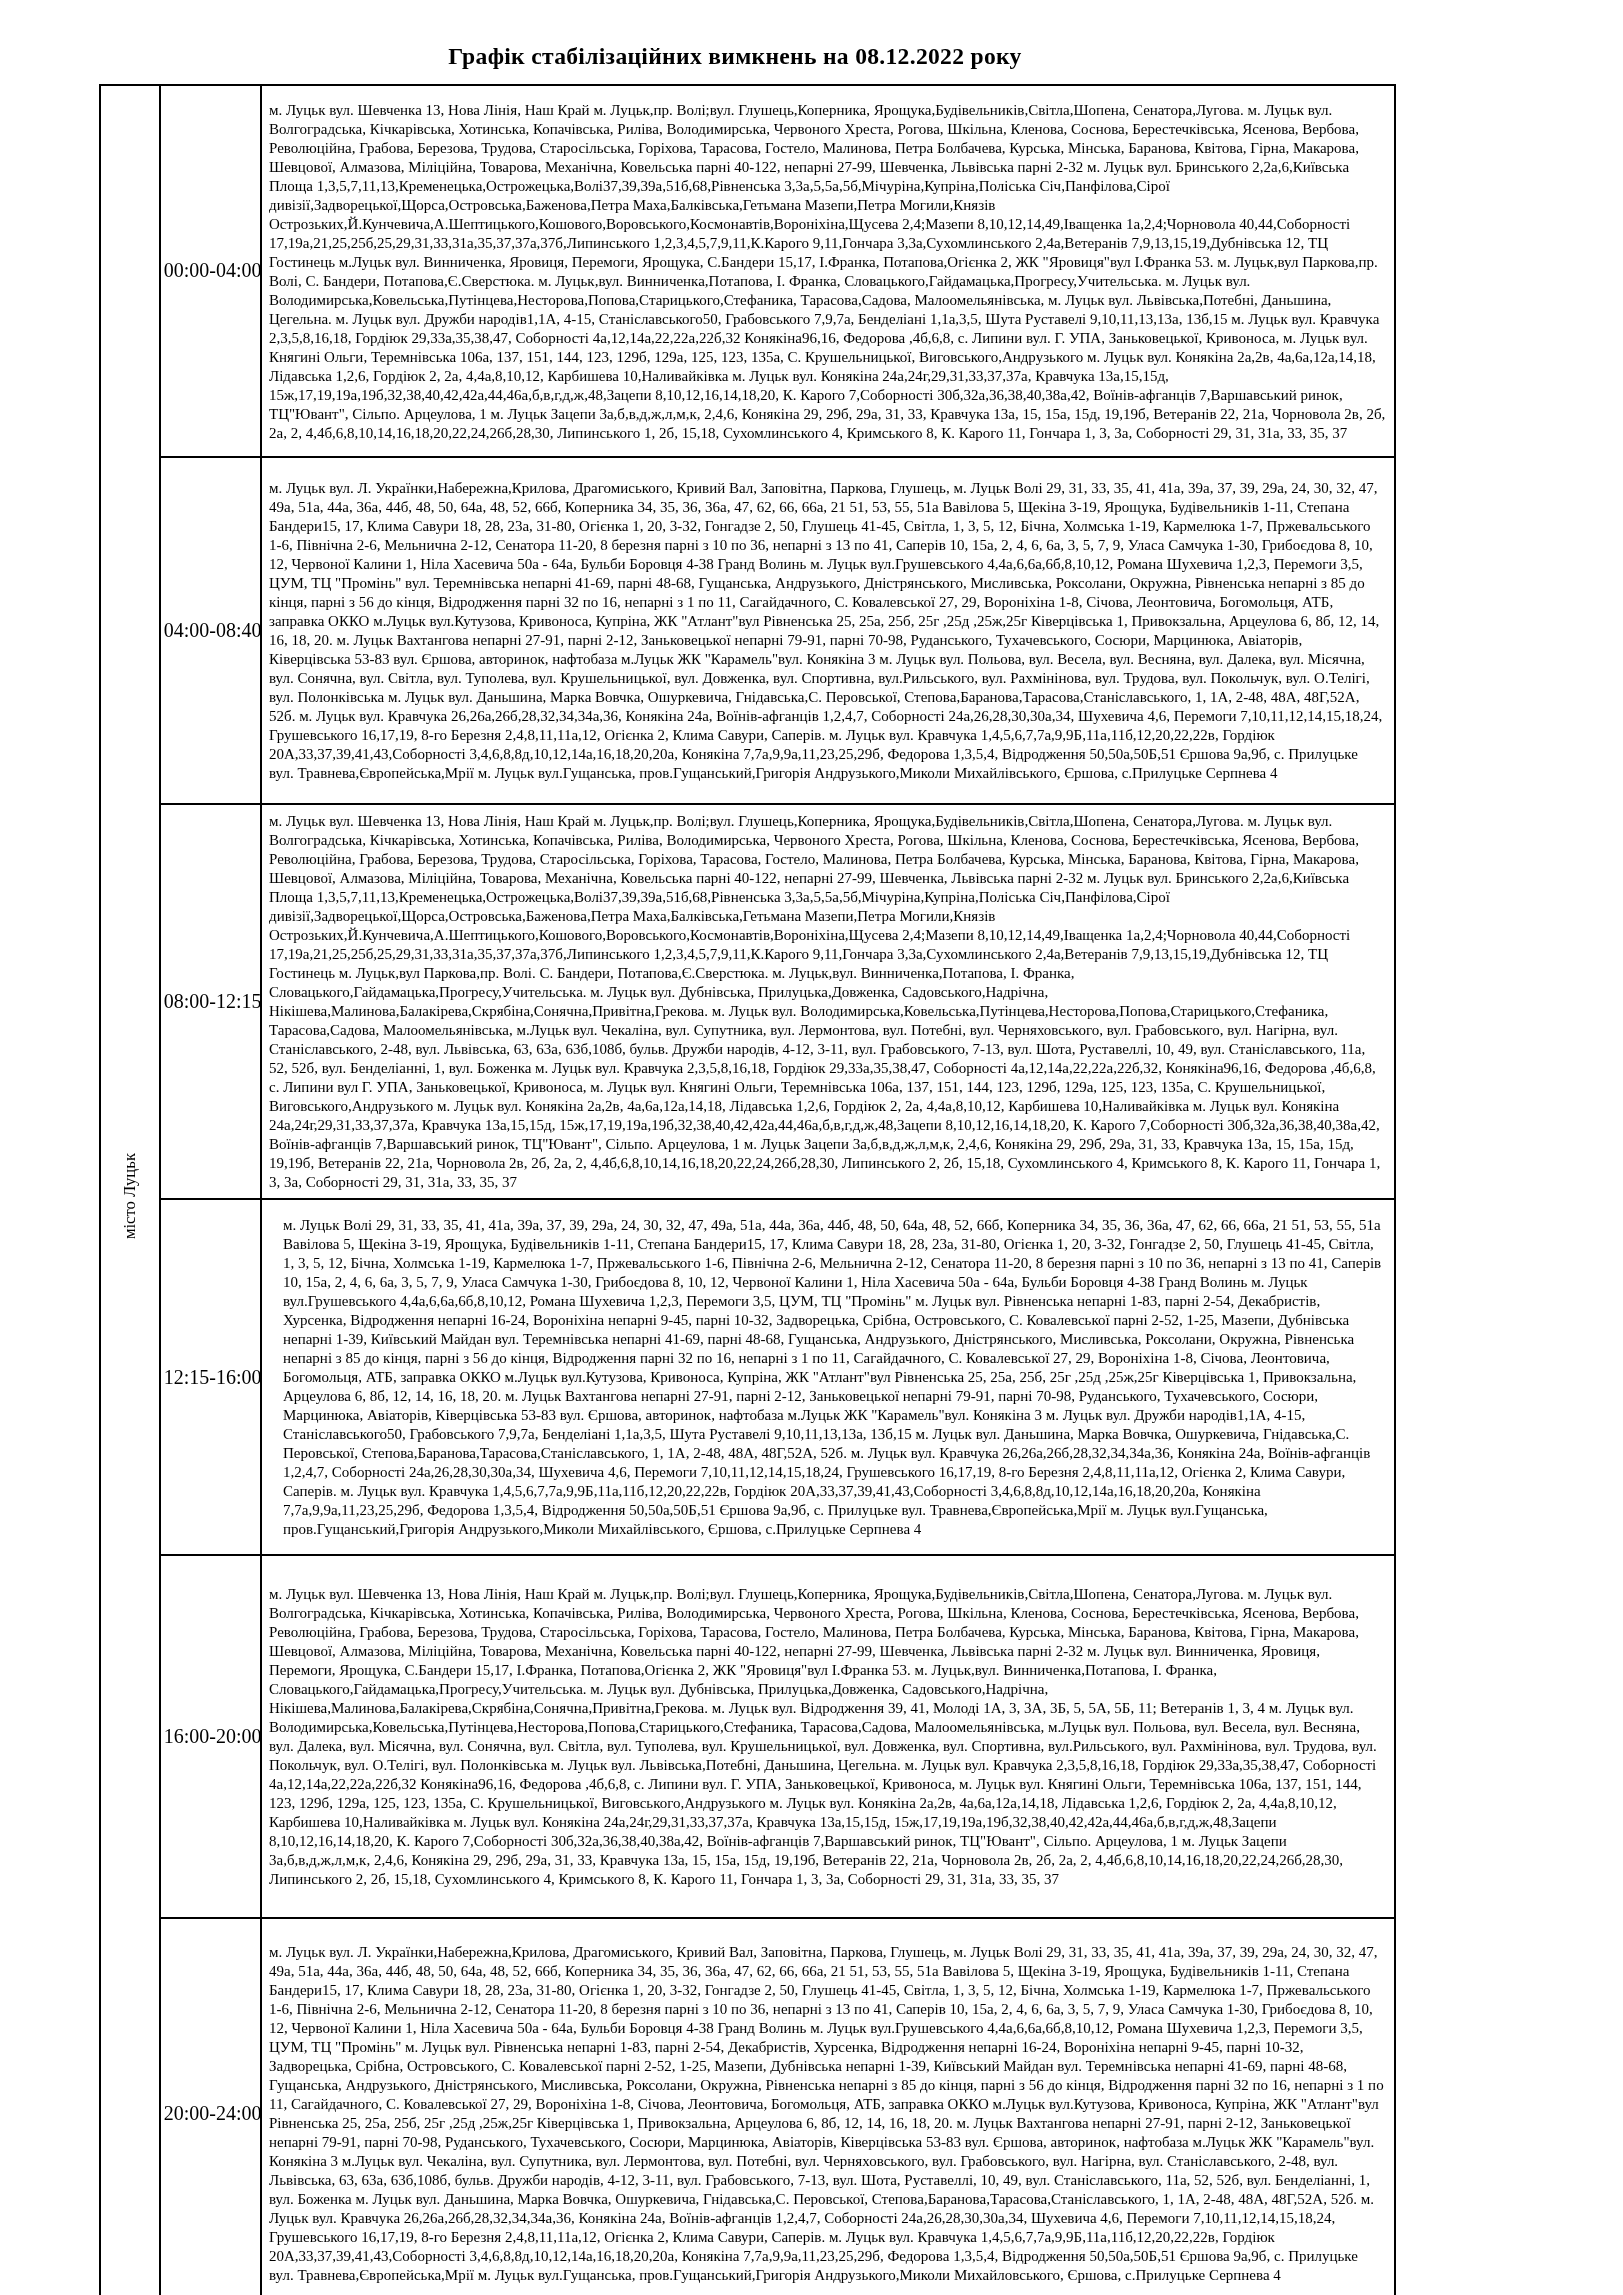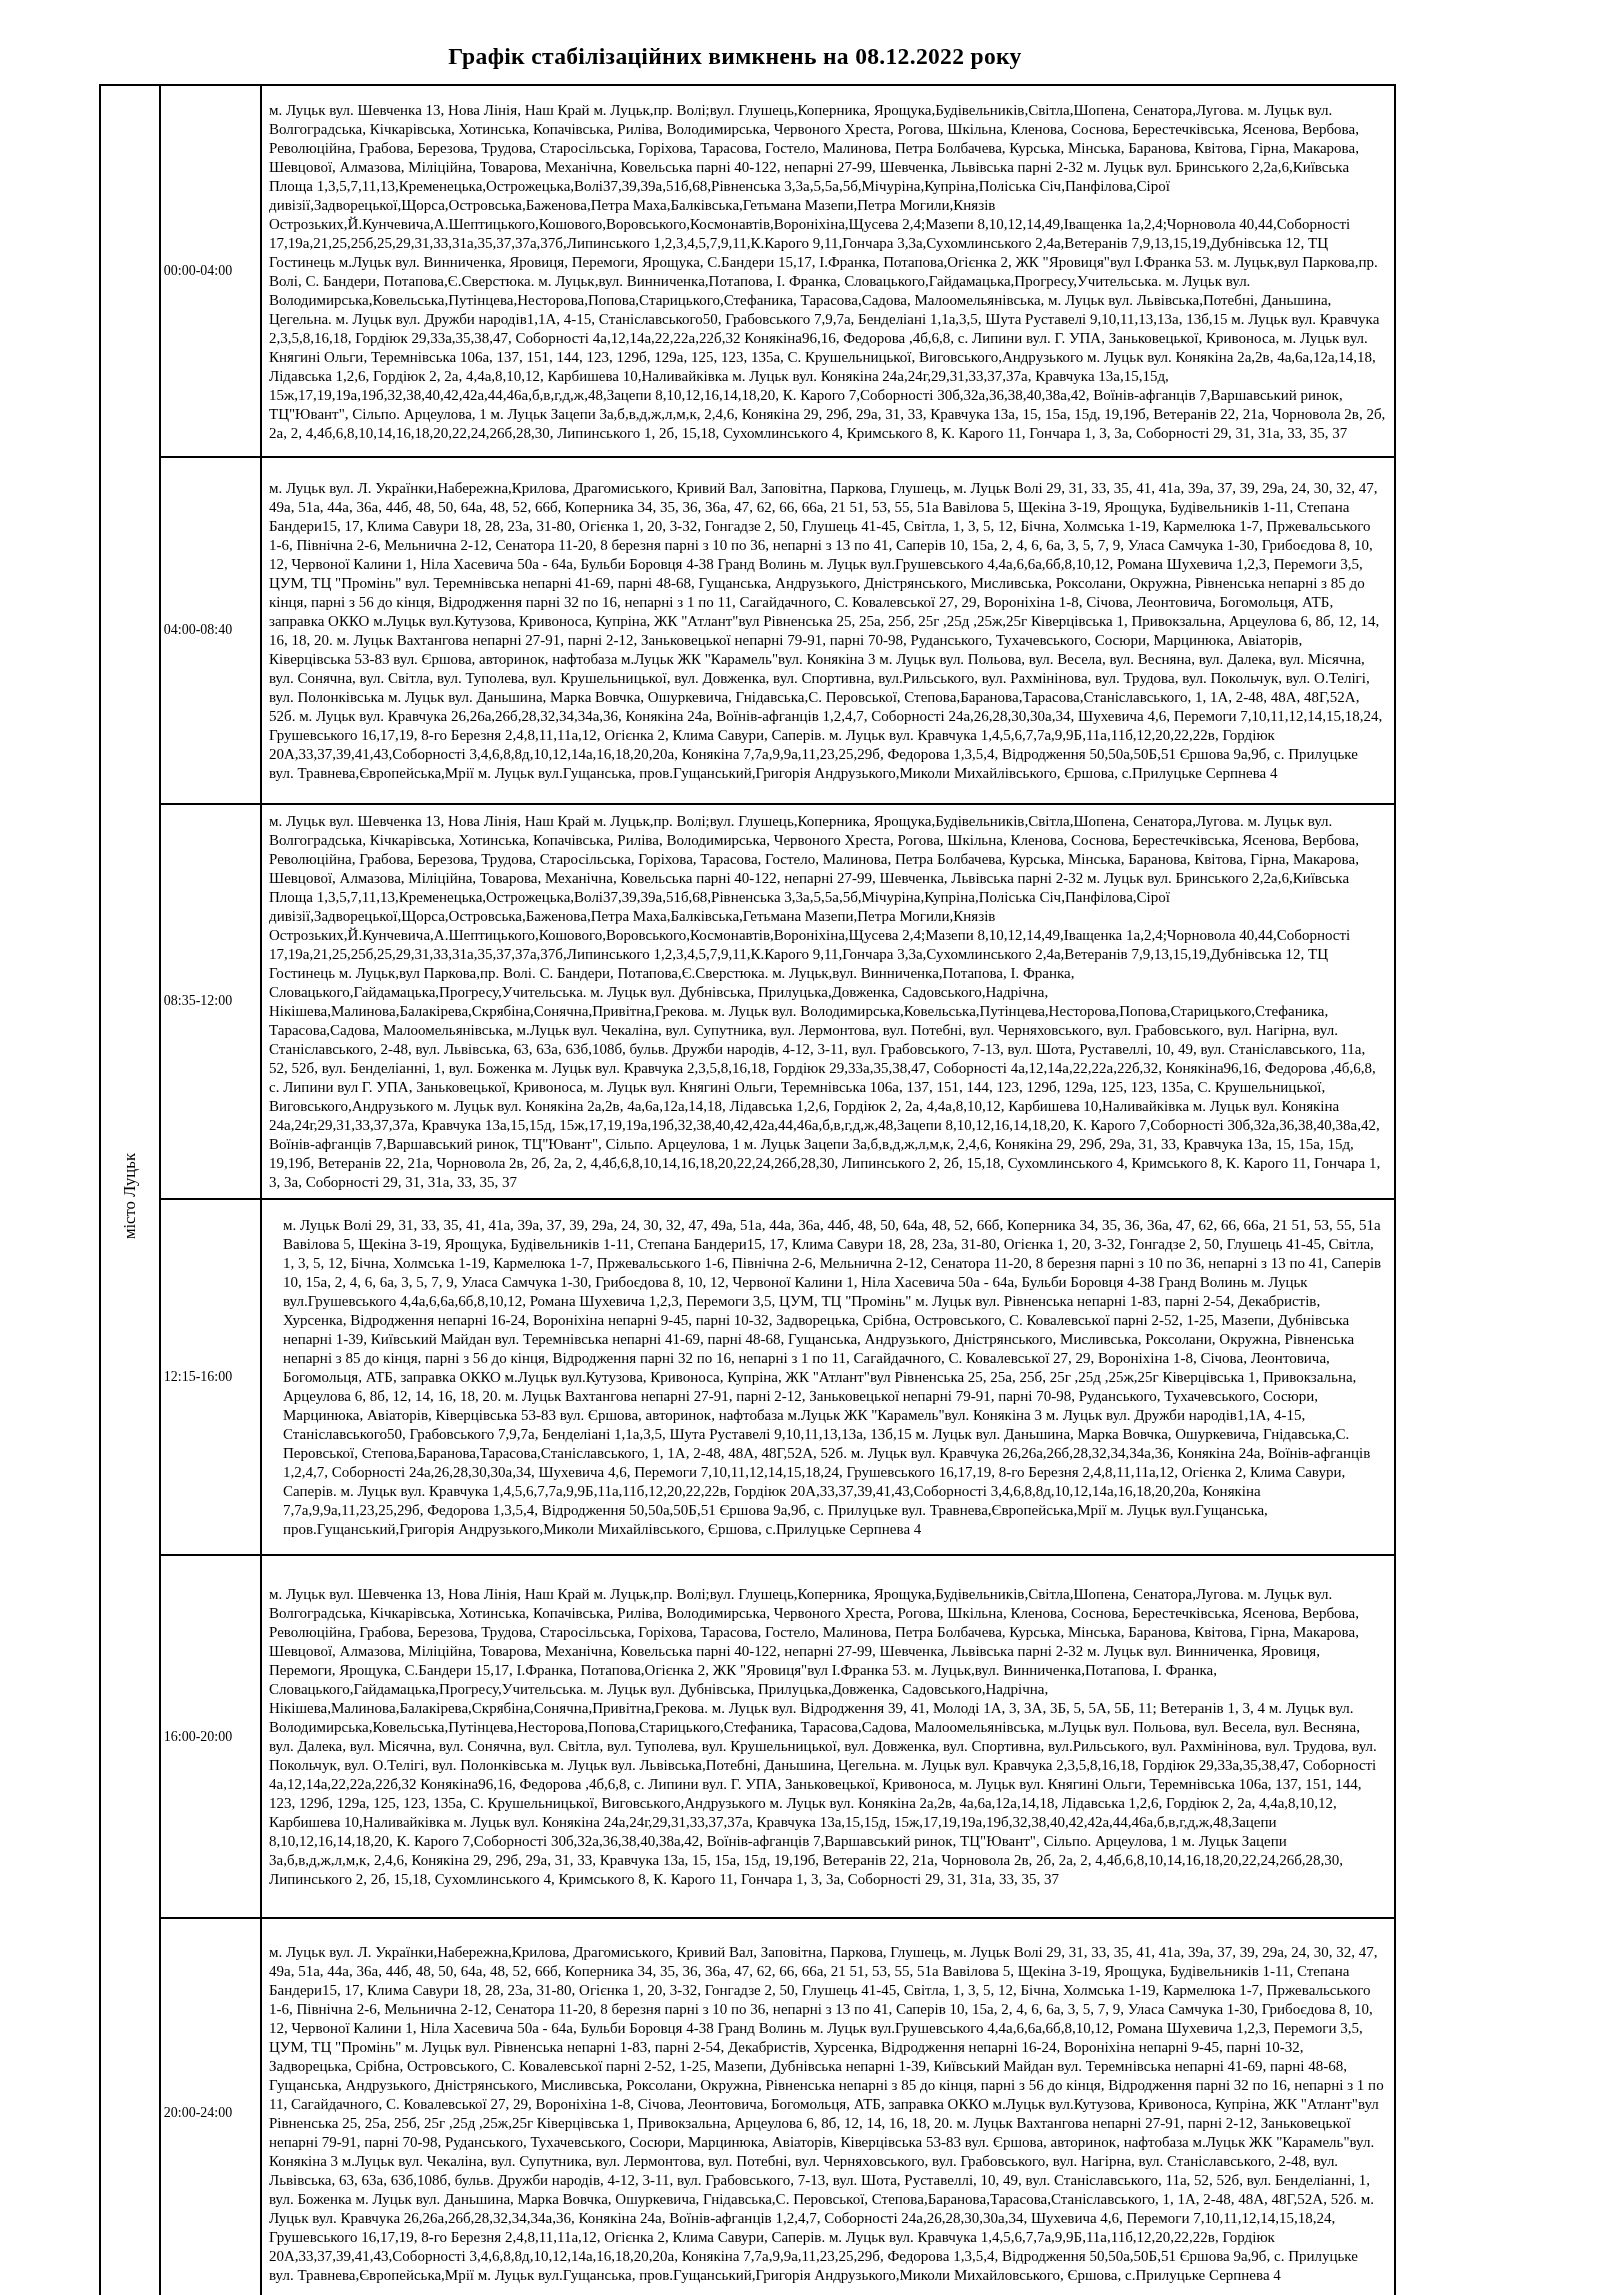--- a/index.html
+++ b/index.html
@@ -49,21 +49,21 @@
   }
   .vertical-label {
     display: inline-block;
     writing-mode: vertical-rl;
     transform: rotate(180deg);
     white-space: nowrap;
     font-size: 16.7px;
     line-height: 1;
   }
   td.time-cell {
-    font-size: 14px;
+    font-size: 20px;
     white-space: nowrap;
     padding: 0 2.8px;
   }
   td.streets-cell {
     font-size: 15px;
     line-height: 19px;
     text-align: left;
     padding: 7px 8.3px 5.6px 7px;
     word-wrap: break-word;
   }
@@ -93,21 +93,21 @@
           <span class="vertical-label">місто Луцьк</span>
         </td>
         <td class="time-cell">00:00-04:00</td>
         <td class="streets-cell">м. Луцьк вул. Шевченка 13, Нова Лінія, Наш Край м. Луцьк,пр. Волі;вул. Глушець,Коперника, Ярощука,Будівельників,Світла,Шопена, Сенатора,Лугова. м. Луцьк вул. Волгоградська, Кічкарівська, Хотинська, Копачівська, Риліва, Володимирська, Червоного Хреста, Рогова, Шкільна, Кленова, Соснова, Берестечківська, Ясенова, Вербова, Революційна, Грабова, Березова, Трудова, Старосільська, Горіхова, Тарасова, Гостело, Малинова, Петра Болбачева, Курська, Мінська, Баранова, Квітова, Гірна, Макарова, Шевцової, Алмазова, Міліційна, Товарова, Механічна, Ковельська парні 40-122, непарні 27-99, Шевченка, Львівська парні 2-32 м. Луцьк вул. Бринського 2,2а,6,Київська Площа 1,3,5,7,11,13,Кременецька,Острожецька,Волі37,39,39а,51б,68,Рівненська 3,3а,5,5а,5б,Мічуріна,Купріна,Поліська Січ,Панфілова,Сірої дивізії,Задворецької,Щорса,Островська,Баженова,Петра Маха,Балківська,Гетьмана Мазепи,Петра Могили,Князів Острозьких,Й.Кунчевича,А.Шептицького,Кошового,Воровського,Космонавтів,Вороніхіна,Щусева 2,4;Мазепи 8,10,12,14,49,Іващенка 1а,2,4;Чорновола 40,44,Соборності 17,19а,21,25,25б,25,29,31,33,31а,35,37,37а,37б,Липинського 1,2,3,4,5,7,9,11,К.Карого 9,11,Гончара 3,3а,Сухомлинського 2,4а,Ветеранів 7,9,13,15,19,Дубнівська 12, ТЦ Гостинець м.Луцьк вул. Винниченка, Яровиця, Перемоги, Ярощука, С.Бандери 15,17, І.Франка, Потапова,Огієнка 2, ЖК "Яровиця"вул І.Франка 53. м. Луцьк,вул Паркова,пр. Волі, С. Бандери, Потапова,Є.Сверстюка. м. Луцьк,вул. Винниченка,Потапова, І. Франка, Словацького,Гайдамацька,Прогресу,Учительська. м. Луцьк вул. Володимирська,Ковельська,Путінцева,Несторова,Попова,Старицького,Стефаника, Тарасова,Садова, Малоомельянівська,  м. Луцьк вул. Львівська,Потебні, Даньшина, Цегельна. м. Луцьк вул. Дружби народів1,1А, 4-15, Станіславського50, Грабовського 7,9,7а, Бенделіані 1,1а,3,5, Шута Руставелі 9,10,11,13,13а, 13б,15 м. Луцьк вул. Кравчука 2,3,5,8,16,18, Гордіюк 29,33а,35,38,47, Соборності 4а,12,14а,22,22а,22б,32  Конякіна96,16, Федорова ,4б,6,8,  с. Липини вул. Г. УПА, Заньковецької,  Кривоноса, м. Луцьк вул. Княгині Ольги, Теремнівська 106а, 137, 151, 144, 123, 129б, 129а, 125, 123, 135а, С. Крушельницької, Виговського,Андрузького м. Луцьк вул. Конякіна 2а,2в, 4а,6а,12а,14,18, Лідавська 1,2,6, Гордіюк 2, 2а, 4,4а,8,10,12, Карбишева 10,Наливайківка м. Луцьк вул. Конякіна 24а,24г,29,31,33,37,37а, Кравчука 13а,15,15д, 15ж,17,19,19а,19б,32,38,40,42,42а,44,46а,б,в,г,д,ж,48,Зацепи 8,10,12,16,14,18,20, К. Карого 7,Соборності 30б,32а,36,38,40,38а,42, Воїнів-афганців 7,Варшавський ринок, ТЦ"Ювант", Сільпо.  Арцеулова, 1 м. Луцьк Зацепи 3а,б,в,д,ж,л,м,к, 2,4,6, Конякіна 29, 29б, 29а, 31, 33, Кравчука 13а, 15, 15а, 15д, 19,19б, Ветеранів 22, 21а, Чорновола 2в, 2б, 2а, 2, 4,4б,6,8,10,14,16,18,20,22,24,26б,28,30, Липинського 1, 2б, 15,18, Сухомлинського 4, Кримського 8, К. Карого 11, Гончара 1, 3, 3а, Соборності 29, 31, 31а, 33, 35, 37</td>
       </tr>
       <tr class="r1">
         <td class="time-cell">04:00-08:40</td>
         <td class="streets-cell">м. Луцьк вул. Л. Українки,Набережна,Крилова, Драгомиського, Кривий Вал, Заповітна, Паркова, Глушець, м. Луцьк Волі 29, 31, 33, 35, 41, 41а, 39а, 37, 39, 29а, 24, 30, 32, 47, 49а, 51а, 44а, 36а, 44б, 48, 50, 64а, 48, 52, 66б, Коперника 34, 35, 36, 36а, 47, 62, 66, 66а, 21 51, 53, 55, 51а Вавілова 5, Щекіна 3-19, Ярощука, Будівельників 1-11, Степана Бандери15, 17, Клима Савури 18, 28, 23а, 31-80, Огієнка 1, 20, 3-32, Гонгадзе 2, 50,  Глушець 41-45, Світла, 1, 3, 5, 12, Бічна, Холмська 1-19, Кармелюка 1-7, Пржевальського 1-6, Північна 2-6, Мельнична 2-12, Сенатора 11-20,  8 березня парні з 10 по 36, непарні з 13 по 41, Саперів 10, 15а, 2, 4, 6, 6а, 3, 5, 7, 9, Уласа Самчука 1-30, Грибоєдова 8, 10, 12, Червоної Калини 1, Ніла Хасевича 50а - 64а, Бульби Боровця 4-38 Гранд Волинь м. Луцьк вул.Грушевського 4,4а,6,6а,6б,8,10,12, Романа Шухевича 1,2,3, Перемоги 3,5, ЦУМ, ТЦ "Промінь" вул. Теремнівська непарні 41-69, парні 48-68, Гущанська, Андрузького, Дністрянського, Мисливська, Роксолани, Окружна, Рівненська непарні з 85 до кінця, парні з 56 до кінця, Відродження парні 32 по 16, непарні з 1 по 11, Сагайдачного, С. Ковалевської 27, 29, Вороніхіна 1-8, Січова, Леонтовича, Богомольця, АТБ, заправка ОККО м.Луцьк вул.Кутузова, Кривоноса, Купріна, ЖК "Атлант"вул Рівненська 25, 25а, 25б, 25г ,25д ,25ж,25г Ківерцівська 1, Привокзальна, Арцеулова 6, 8б, 12, 14, 16, 18, 20. м. Луцьк Вахтангова непарні 27-91, парні 2-12, Заньковецької непарні 79-91, парні 70-98, Руданського, Тухачевського, Сосюри, Марцинюка, Авіаторів, Ківерцівська 53-83 вул. Єршова, авторинок, нафтобаза м.Луцьк ЖК "Карамель"вул. Конякіна 3 м. Луцьк вул. Польова, вул. Весела, вул. Весняна, вул. Далека, вул. Місячна, вул. Сонячна, вул. Світла, вул. Туполева, вул. Крушельницької, вул. Довженка, вул. Спортивна, вул.Рильського, вул. Рахмінінова, вул. Трудова, вул. Покольчук, вул. О.Телігі, вул. Полонківська м. Луцьк вул. Даньшина, Марка Вовчка, Ошуркевича, Гнідавська,С. Перовської, Степова,Баранова,Тарасова,Станіславського, 1, 1А, 2-48, 48А, 48Г,52А, 52б. м. Луцьк вул. Кравчука 26,26а,26б,28,32,34,34а,36, Конякіна 24а, Воїнів-афганців 1,2,4,7, Соборності 24а,26,28,30,30а,34, Шухевича 4,6, Перемоги 7,10,11,12,14,15,18,24, Грушевського 16,17,19, 8-го Березня 2,4,8,11,11а,12, Огієнка 2, Клима Савури, Саперів. м. Луцьк вул. Кравчука 1,4,5,6,7,7а,9,9Б,11а,11б,12,20,22,22в, Гордіюк 20А,33,37,39,41,43,Соборності 3,4,6,8,8д,10,12,14а,16,18,20,20а,  Конякіна 7,7а,9,9а,11,23,25,29б, Федорова 1,3,5,4, Відродження 50,50а,50Б,51 Єршова 9а,9б, с. Прилуцьке вул. Травнева,Європейська,Мрії м. Луцьк вул.Гущанська, пров.Гущанський,Григорія Андрузького,Миколи Михайлівського, Єршова, с.Прилуцьке Серпнева 4</td>
       </tr>
       <tr class="r2">
-        <td class="time-cell">08:35-12:00</td>
+        <td class="time-cell">08:00-12:15</td>
         <td class="streets-cell">м. Луцьк вул. Шевченка 13, Нова Лінія, Наш Край м. Луцьк,пр. Волі;вул. Глушець,Коперника, Ярощука,Будівельників,Світла,Шопена, Сенатора,Лугова. м. Луцьк вул. Волгоградська, Кічкарівська, Хотинська, Копачівська, Риліва, Володимирська, Червоного Хреста, Рогова, Шкільна, Кленова, Соснова, Берестечківська, Ясенова, Вербова, Революційна, Грабова, Березова, Трудова, Старосільська, Горіхова, Тарасова, Гостело, Малинова, Петра Болбачева, Курська, Мінська, Баранова, Квітова, Гірна, Макарова, Шевцової, Алмазова, Міліційна, Товарова, Механічна, Ковельська парні 40-122, непарні 27-99, Шевченка, Львівська парні 2-32 м. Луцьк вул. Бринського 2,2а,6,Київська Площа 1,3,5,7,11,13,Кременецька,Острожецька,Волі37,39,39а,51б,68,Рівненська 3,3а,5,5а,5б,Мічуріна,Купріна,Поліська Січ,Панфілова,Сірої дивізії,Задворецької,Щорса,Островська,Баженова,Петра Маха,Балківська,Гетьмана Мазепи,Петра Могили,Князів Острозьких,Й.Кунчевича,А.Шептицького,Кошового,Воровського,Космонавтів,Вороніхіна,Щусева 2,4;Мазепи 8,10,12,14,49,Іващенка 1а,2,4;Чорновола 40,44,Соборності 17,19а,21,25,25б,25,29,31,33,31а,35,37,37а,37б,Липинського 1,2,3,4,5,7,9,11,К.Карого 9,11,Гончара 3,3а,Сухомлинського 2,4а,Ветеранів 7,9,13,15,19,Дубнівська 12, ТЦ Гостинець м. Луцьк,вул Паркова,пр. Волі. С. Бандери, Потапова,Є.Сверстюка. м. Луцьк,вул. Винниченка,Потапова, І. Франка, Словацького,Гайдамацька,Прогресу,Учительська. м. Луцьк вул. Дубнівська, Прилуцька,Довженка, Садовського,Надрічна, Нікішева,Малинова,Балакірева,Скрябіна,Сонячна,Привітна,Грекова. м. Луцьк вул. Володимирська,Ковельська,Путінцева,Несторова,Попова,Старицького,Стефаника, Тарасова,Садова, Малоомельянівська,  м.Луцьк вул. Чекаліна, вул. Супутника, вул. Лермонтова, вул. Потебні, вул. Черняховського, вул. Грабовського, вул. Нагірна, вул. Станіславського, 2-48, вул. Львівська, 63, 63а, 63б,108б, бульв. Дружби народів, 4-12, 3-11, вул. Грабовського, 7-13, вул. Шота, Руставеллі, 10, 49, вул. Станіславського, 11а, 52, 52б, вул. Бенделіанні, 1, вул. Боженка м. Луцьк вул. Кравчука 2,3,5,8,16,18, Гордіюк 29,33а,35,38,47, Соборності 4а,12,14а,22,22а,22б,32, Конякіна96,16, Федорова ,4б,6,8,  с. Липини вул Г. УПА, Заньковецької,  Кривоноса, м. Луцьк вул. Княгині Ольги, Теремнівська 106а, 137, 151, 144, 123, 129б, 129а, 125, 123, 135а, С. Крушельницької, Виговського,Андрузького м. Луцьк вул. Конякіна 2а,2в, 4а,6а,12а,14,18, Лідавська 1,2,6, Гордіюк 2, 2а, 4,4а,8,10,12, Карбишева 10,Наливайківка м. Луцьк вул. Конякіна 24а,24г,29,31,33,37,37а, Кравчука 13а,15,15д, 15ж,17,19,19а,19б,32,38,40,42,42а,44,46а,б,в,г,д,ж,48,Зацепи 8,10,12,16,14,18,20, К. Карого 7,Соборності 30б,32а,36,38,40,38а,42, Воїнів-афганців 7,Варшавський ринок, ТЦ"Ювант", Сільпо.  Арцеулова, 1 м. Луцьк Зацепи 3а,б,в,д,ж,л,м,к, 2,4,6, Конякіна 29, 29б, 29а, 31, 33, Кравчука 13а, 15, 15а, 15д, 19,19б, Ветеранів 22, 21а, Чорновола 2в, 2б, 2а, 2, 4,4б,6,8,10,14,16,18,20,22,24,26б,28,30, Липинського 2, 2б, 15,18, Сухомлинського 4, Кримського 8, К. Карого 11, Гончара 1, 3, 3а, Соборності 29, 31, 31а, 33, 35, 37</td>
       </tr>
       <tr class="r3">
         <td class="time-cell">12:15-16:00</td>
         <td class="streets-cell">м. Луцьк Волі 29, 31, 33, 35, 41, 41а, 39а, 37, 39, 29а, 24, 30, 32, 47, 49а, 51а, 44а, 36а, 44б, 48, 50, 64а, 48, 52, 66б, Коперника 34, 35, 36, 36а, 47, 62, 66, 66а, 21 51, 53, 55, 51а Вавілова 5, Щекіна 3-19, Ярощука, Будівельників 1-11, Степана Бандери15, 17, Клима Савури 18, 28, 23а, 31-80, Огієнка 1, 20, 3-32, Гонгадзе 2, 50, Глушець 41-45, Світла, 1, 3, 5, 12, Бічна, Холмська 1-19, Кармелюка 1-7, Пржевальського 1-6, Північна 2-6, Мельнична 2-12, Сенатора 11-20,  8 березня парні з 10 по 36, непарні з 13 по 41, Саперів 10, 15а, 2, 4, 6, 6а, 3, 5, 7, 9, Уласа Самчука 1-30, Грибоєдова 8, 10, 12, Червоної Калини 1, Ніла Хасевича 50а - 64а, Бульби Боровця 4-38 Гранд Волинь м. Луцьк вул.Грушевського 4,4а,6,6а,6б,8,10,12, Романа Шухевича 1,2,3, Перемоги 3,5, ЦУМ, ТЦ "Промінь" м. Луцьк вул. Рівненська непарні 1-83, парні 2-54, Декабристів, Хурсенка, Відродження непарні 16-24, Вороніхіна непарні 9-45, парні 10-32, Задворецька, Срібна, Островського, С. Ковалевської парні 2-52, 1-25, Мазепи, Дубнівська непарні 1-39, Київський Майдан вул. Теремнівська непарні 41-69, парні 48-68, Гущанська, Андрузького, Дністрянського, Мисливська, Роксолани, Окружна, Рівненська непарні з 85 до кінця, парні з 56 до кінця, Відродження парні 32 по 16, непарні з 1 по 11, Сагайдачного, С. Ковалевської 27, 29, Вороніхіна 1-8, Січова, Леонтовича, Богомольця, АТБ, заправка ОККО м.Луцьк вул.Кутузова, Кривоноса, Купріна, ЖК "Атлант"вул Рівненська 25, 25а, 25б, 25г ,25д ,25ж,25г Ківерцівська 1, Привокзальна, Арцеулова 6, 8б, 12, 14, 16, 18, 20. м. Луцьк Вахтангова непарні 27-91, парні 2-12, Заньковецької непарні 79-91, парні 70-98, Руданського, Тухачевського, Сосюри, Марцинюка, Авіаторів, Ківерцівська 53-83 вул. Єршова, авторинок, нафтобаза м.Луцьк ЖК "Карамель"вул. Конякіна 3 м. Луцьк вул. Дружби народів1,1А, 4-15, Станіславського50, Грабовського 7,9,7а, Бенделіані 1,1а,3,5, Шута Руставелі 9,10,11,13,13а, 13б,15 м. Луцьк вул. Даньшина, Марка Вовчка, Ошуркевича, Гнідавська,С. Перовської, Степова,Баранова,Тарасова,Станіславського, 1, 1А, 2-48, 48А, 48Г,52А, 52б. м. Луцьк вул. Кравчука 26,26а,26б,28,32,34,34а,36, Конякіна 24а, Воїнів-афганців 1,2,4,7, Соборності 24а,26,28,30,30а,34, Шухевича 4,6, Перемоги 7,10,11,12,14,15,18,24, Грушевського 16,17,19, 8-го Березня 2,4,8,11,11а,12, Огієнка 2, Клима Савури, Саперів. м. Луцьк вул. Кравчука 1,4,5,6,7,7а,9,9Б,11а,11б,12,20,22,22в, Гордіюк 20А,33,37,39,41,43,Соборності 3,4,6,8,8д,10,12,14а,16,18,20,20а,   Конякіна 7,7а,9,9а,11,23,25,29б, Федорова 1,3,5,4, Відродження 50,50а,50Б,51 Єршова 9а,9б, с. Прилуцьке вул. Травнева,Європейська,Мрії м. Луцьк вул.Гущанська, пров.Гущанський,Григорія Андрузького,Миколи Михайлівського, Єршова, с.Прилуцьке Серпнева 4</td>
       </tr>
       <tr class="r4">
         <td class="time-cell">16:00-20:00</td>
         <td class="streets-cell">м. Луцьк вул. Шевченка 13, Нова Лінія, Наш Край м. Луцьк,пр. Волі;вул. Глушець,Коперника, Ярощука,Будівельників,Світла,Шопена, Сенатора,Лугова. м. Луцьк вул. Волгоградська, Кічкарівська, Хотинська, Копачівська, Риліва, Володимирська, Червоного Хреста, Рогова, Шкільна, Кленова, Соснова, Берестечківська, Ясенова, Вербова, Революційна, Грабова, Березова, Трудова, Старосільська, Горіхова, Тарасова, Гостело, Малинова, Петра Болбачева, Курська, Мінська, Баранова, Квітова, Гірна, Макарова, Шевцової, Алмазова, Міліційна, Товарова, Механічна, Ковельська парні 40-122, непарні 27-99, Шевченка, Львівська парні 2-32 м. Луцьк вул. Винниченка, Яровиця, Перемоги, Ярощука, С.Бандери 15,17, І.Франка, Потапова,Огієнка 2, ЖК "Яровиця"вул І.Франка 53. м. Луцьк,вул. Винниченка,Потапова, І. Франка, Словацького,Гайдамацька,Прогресу,Учительська. м. Луцьк вул. Дубнівська, Прилуцька,Довженка, Садовського,Надрічна, Нікішева,Малинова,Балакірева,Скрябіна,Сонячна,Привітна,Грекова. м. Луцьк вул. Відродження 39, 41, Молоді 1А, 3, 3А, 3Б, 5, 5А, 5Б, 11; Ветеранів 1, 3, 4 м. Луцьк вул. Володимирська,Ковельська,Путінцева,Несторова,Попова,Старицького,Стефаника, Тарасова,Садова, Малоомельянівська,  м.Луцьк вул. Польова, вул. Весела, вул. Весняна, вул. Далека, вул. Місячна, вул. Сонячна, вул. Світла, вул. Туполева, вул. Крушельницької, вул. Довженка, вул. Спортивна, вул.Рильського, вул. Рахмінінова, вул. Трудова, вул. Покольчук, вул. О.Телігі, вул. Полонківська м. Луцьк вул. Львівська,Потебні, Даньшина, Цегельна. м. Луцьк вул. Кравчука 2,3,5,8,16,18, Гордіюк 29,33а,35,38,47, Соборності 4а,12,14а,22,22а,22б,32  Конякіна96,16, Федорова ,4б,6,8,  с. Липини вул. Г. УПА, Заньковецької,  Кривоноса, м. Луцьк вул. Княгині Ольги, Теремнівська 106а, 137, 151, 144, 123, 129б, 129а, 125, 123, 135а, С. Крушельницької, Виговського,Андрузького м. Луцьк вул. Конякіна 2а,2в, 4а,6а,12а,14,18, Лідавська 1,2,6, Гордіюк 2, 2а, 4,4а,8,10,12, Карбишева 10,Наливайківка м. Луцьк вул. Конякіна 24а,24г,29,31,33,37,37а, Кравчука 13а,15,15д, 15ж,17,19,19а,19б,32,38,40,42,42а,44,46а,б,в,г,д,ж,48,Зацепи 8,10,12,16,14,18,20, К. Карого 7,Соборності 30б,32а,36,38,40,38а,42, Воїнів-афганців 7,Варшавський ринок, ТЦ"Ювант", Сільпо.  Арцеулова, 1 м. Луцьк Зацепи 3а,б,в,д,ж,л,м,к, 2,4,6, Конякіна 29, 29б, 29а, 31, 33, Кравчука 13а, 15, 15а, 15д, 19,19б, Ветеранів 22, 21а, Чорновола 2в, 2б, 2а, 2, 4,4б,6,8,10,14,16,18,20,22,24,26б,28,30, Липинського 2, 2б, 15,18, Сухомлинського 4, Кримського 8, К. Карого 11, Гончара 1, 3, 3а, Соборності 29, 31, 31а, 33, 35, 37</td>
       </tr>

